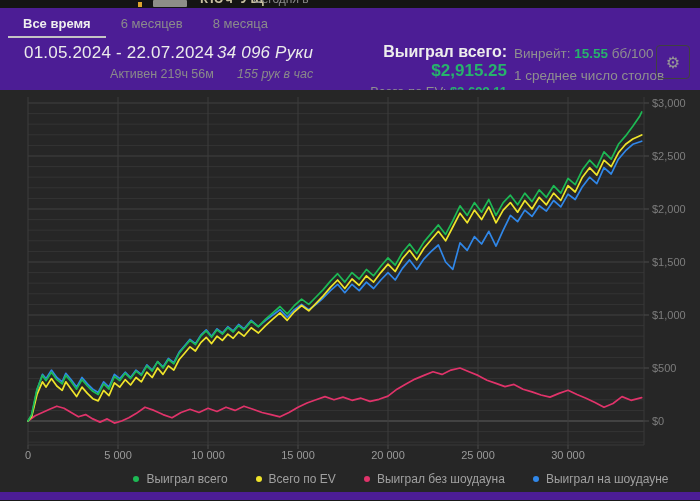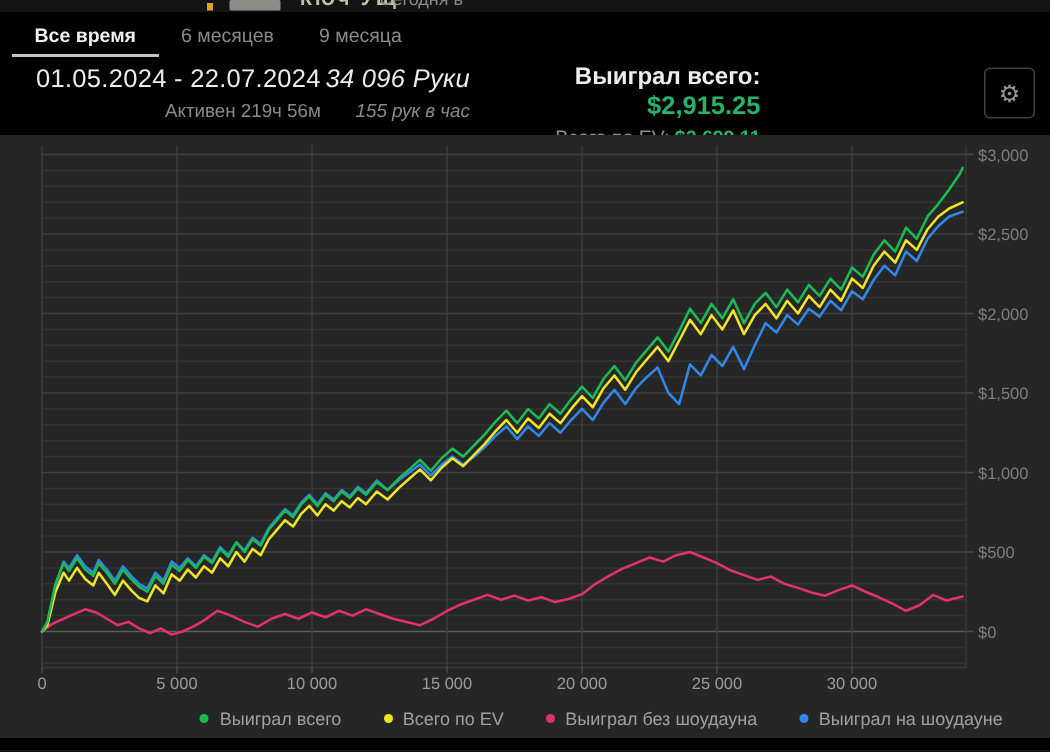--- a/index.html
+++ b/index.html
@@ -5,21 +5,21 @@
   html,body{margin:0;padding:0;background:#0d0d0d;}
   .screen{position:relative;width:700px;height:501px;background:#121212;overflow:hidden;
           font-family:"Liberation Sans","DejaVu Sans",sans-serif;-webkit-font-smoothing:antialiased;}
   
   .top-strip{position:absolute;left:0;top:0;width:700px;height:8px;background:#141414;overflow:hidden;}
   .frag-yellow{position:absolute;left:138px;top:2px;width:4px;height:5px;background:#dca32d;}
   .frag-photo{position:absolute;left:153px;top:0;width:34px;height:7px;background:#8d8d88;border-radius:1px;}
   .frag-text1{position:absolute;left:200px;top:-9px;font-size:13px;font-weight:bold;color:#c7c0a0;letter-spacing:2px;}
   .frag-text2{position:absolute;left:253px;top:-8px;font-size:12px;color:#8a8a8a;}
   
-  .app{position:absolute;left:0;top:8px;width:700px;height:493px;background:#000000;}
+  .app{position:absolute;left:0;top:8px;width:700px;height:493px;background:#4c1d95;}
   .tabbar{position:absolute;left:0;top:0;width:700px;height:30px;display:flex;align-items:stretch;padding-left:8px;box-sizing:border-box;}
   .tab{display:flex;align-items:center;padding:0 15px;font-size:13px;color:#8b8b8b;cursor:pointer;}
   .tab.active{color:#efefef;font-weight:bold;box-shadow:inset 0 -2px 0 #c4c4c4;}
   
   .stats{position:absolute;left:0;top:30px;width:700px;height:52px;}
   .stat-col{position:absolute;top:5px;}
   .stat-main{font-size:17px;color:#ebebeb;letter-spacing:.2px;text-align:right;}
   .stat-sub{font-size:12.5px;color:#8a8a8a;margin-top:4px;text-align:right;}
   .col1{left:24px;} .col2{left:217px;font-style:italic;}
   .col3{left:322px;width:185px;text-align:right;}
@@ -55,41 +55,49 @@
     <span class="frag-photo"></span>
     <span class="frag-text1">КЮч УЩ</span>
     <span class="frag-text2">Сегодня в</span>
   </div>
 
   <div class="app">
 
     <div class="tabbar">
       <div class="tab active">Все время</div>
       <div class="tab">6 месяцев</div>
-      <div class="tab">9 месяца</div>
+      <div class="tab">8 месяца</div>
     </div>
 
     <div class="stats">
       <div class="stat-col col1">
         <div class="stat-main">01.05.2024 - 22.07.2024</div>
         <div class="stat-sub">Активен 219ч 56м</div>
       </div>
       <div class="stat-col col2">
         <div class="stat-main">34 096 Руки</div>
         <div class="stat-sub">155 рук в час</div>
       </div>
       <div class="stat-col col3">
         <div class="row1">
           <span>Выиграл всего:</span>
           <span class="val">$2,915.25</span>
         </div>
         <div class="row2">
           <span>Всего по EV:</span>
           <span class="val">$2,699.11</span>
         </div>
+      </div>
+      <div class="stat-col col4">
+        <div class="row1">
+          <span>Винрейт:</span>
+          <span class="green">15.55</span>
+          <span>бб/100</span>
+        </div>
+        <div class="row2">1 среднее число столов</div>
       </div>
       <div class="gear-btn">
         <span>⚙</span>
       </div>
     </div>
 
     <div class="chart-region">
       <svg id="chart-svg" width="700" height="375">
           <line x1="28" x2="644" y1="352.2" y2="352.2" stroke="#343434" stroke-width="1"></line>
           <line x1="28" x2="644" y1="341.6" y2="341.6" stroke="#343434" stroke-width="1"></line>

